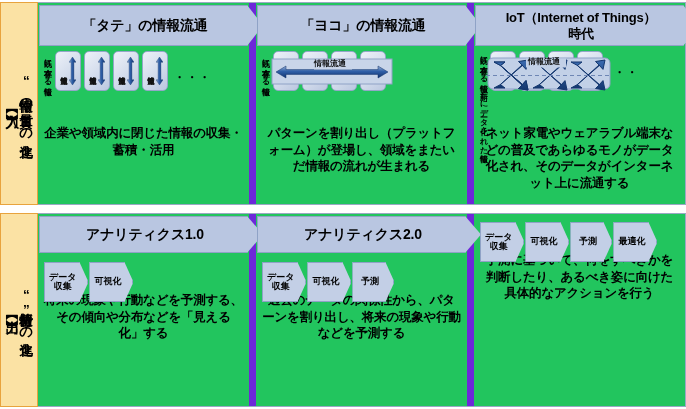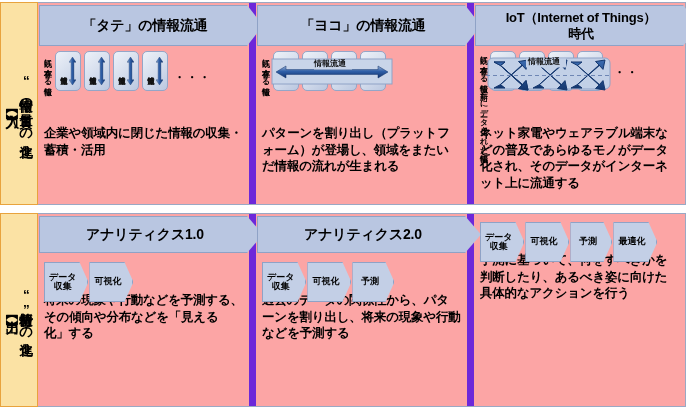--- a/index.html
+++ b/index.html
@@ -72,21 +72,21 @@
     box-sizing: border-box;
     border: 1px solid #9AA8C4;
     border-left: none;
   }
   .col {
     flex: 1 1 0;
     position: relative;
     box-sizing: border-box;
     display: flex;
     flex-direction: column;
-    background: #fca5a5;
+    background: #22c55e;
   }
   .col + .col { border-left: 7px solid #6d28d9; }
 
   
   .chev-wrap {
     position: relative;
     height: 44px;
     flex: 0 0 44px;
     overflow: visible;
     z-index: 3;
@@ -236,20 +236,21 @@
   .body-text {
     flex: 1 1 auto;
     padding: 6px 6px 4px 6px;
     font-weight: bold;
     font-size: 12.5px;
     line-height: 1.32;
     letter-spacing: -0.2px;
     color: #000;
     box-sizing: border-box;
     white-space: pre-line;
+    text-align: center;
   }
   .band-output .body-text { padding-top: 4px; }
 </style>
 </head>
 <body>
 
 <div class="diagram">
 
   <div class="band band-input">
 

